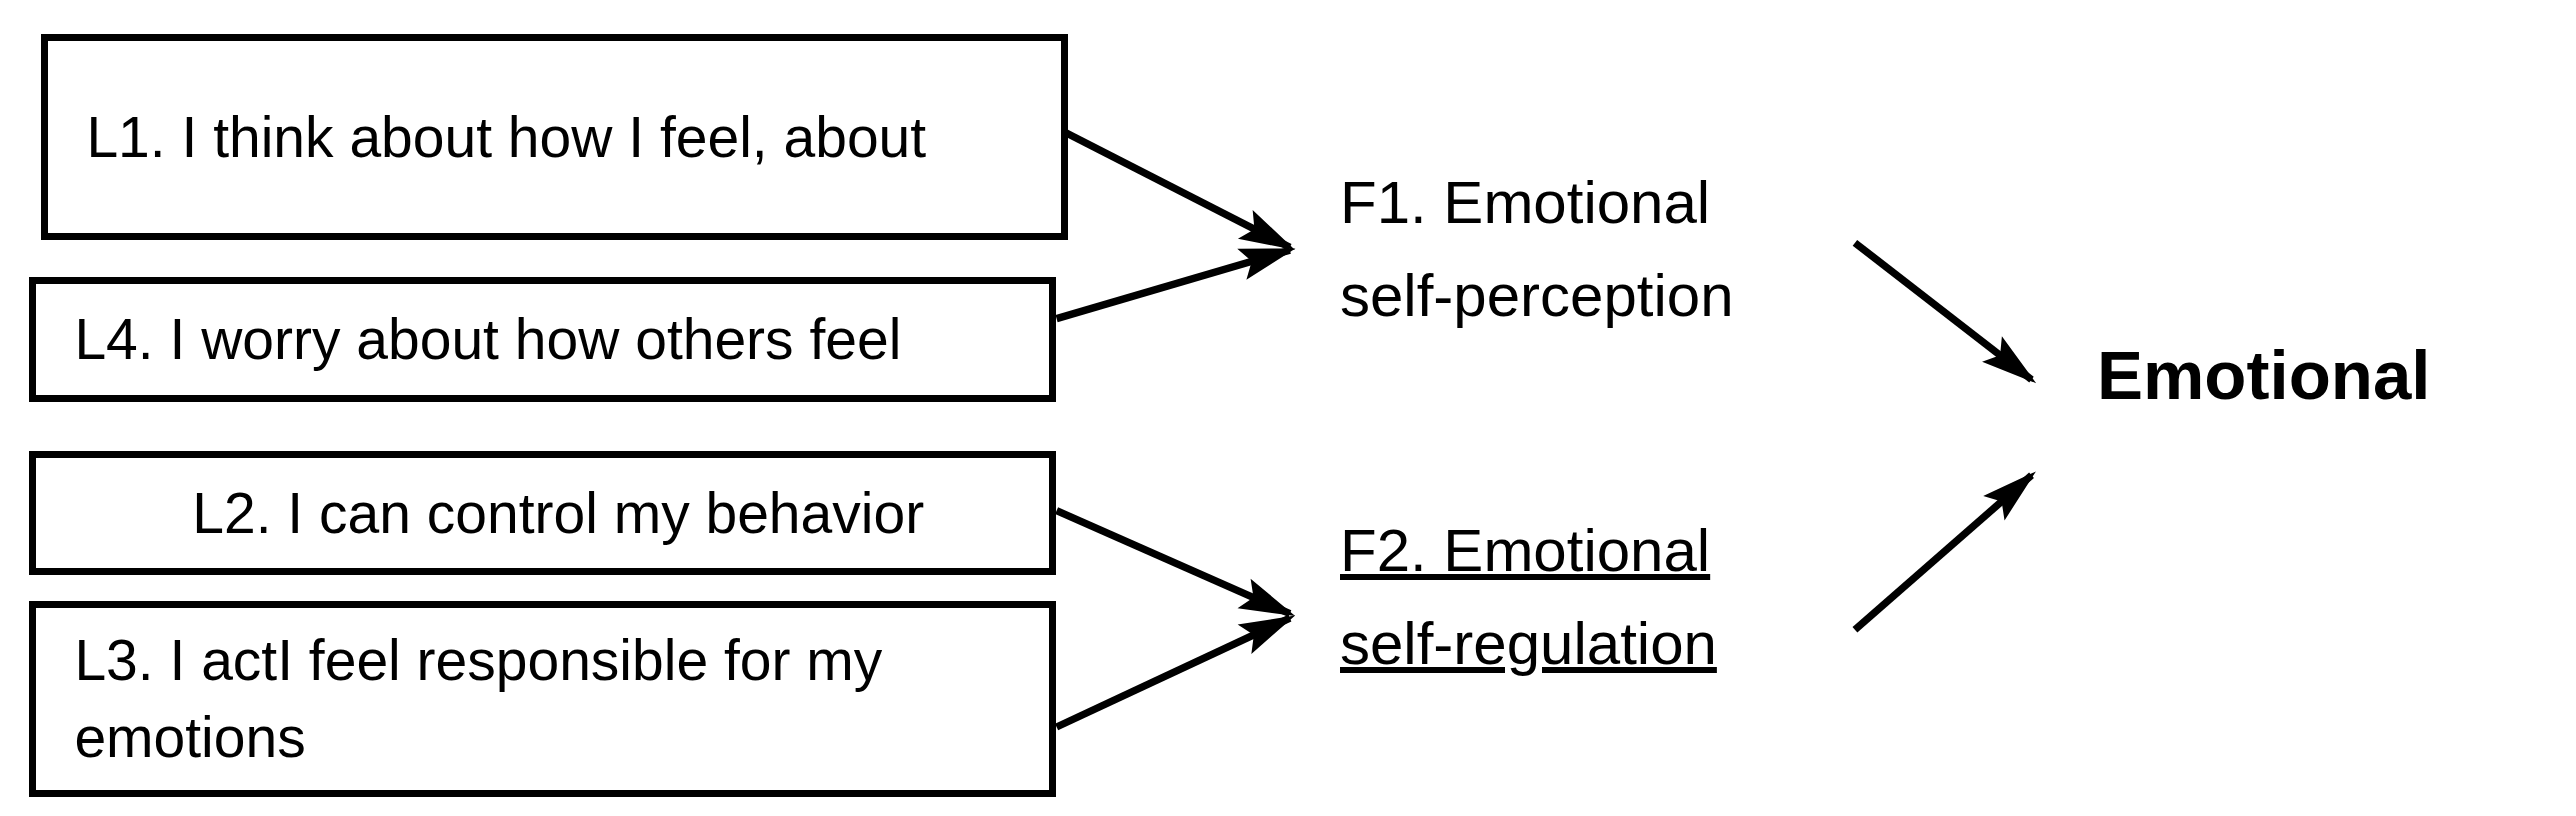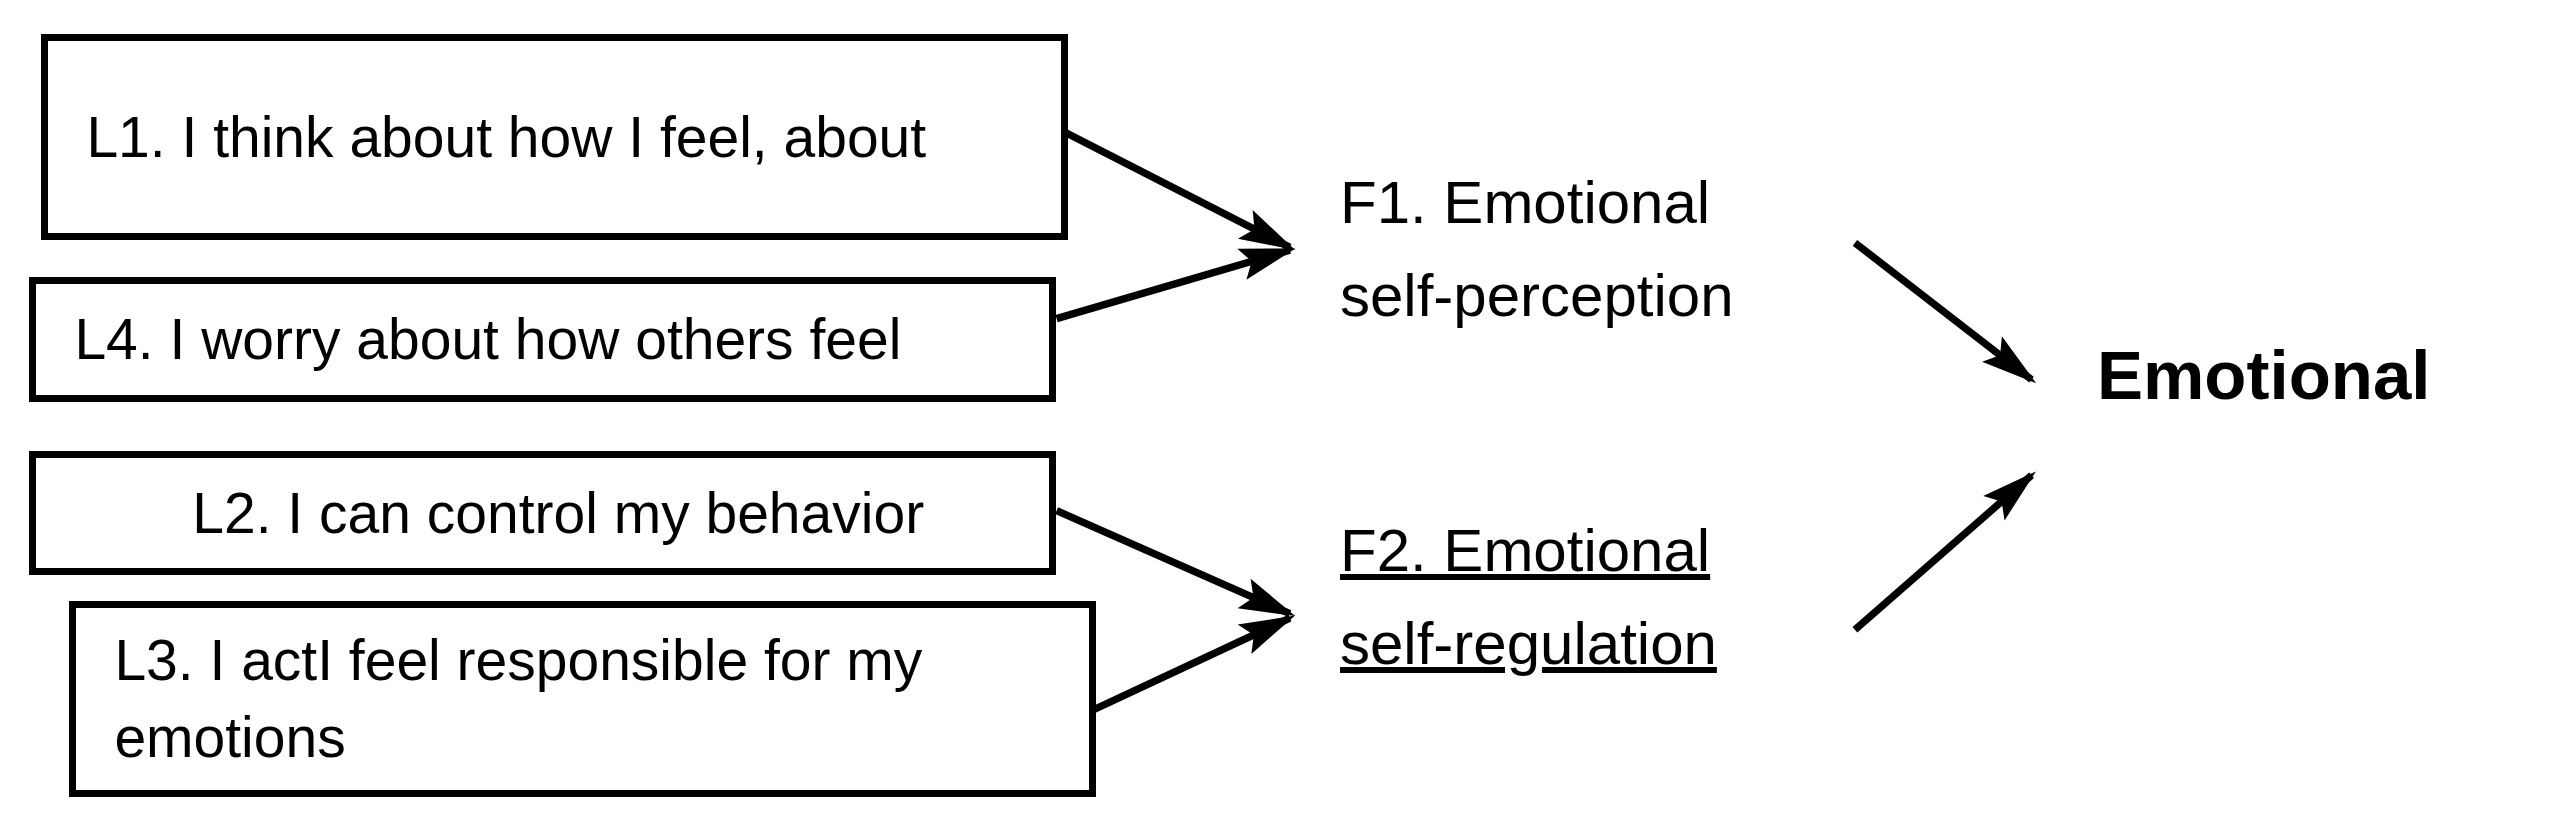--- a/index.html
+++ b/index.html
@@ -38,21 +38,21 @@
     padding-right: 7.4px;
   }
   .box .line {
     font-size: 57px;
     line-height: 77px;
     white-space: nowrap;
   }
   .box-l1 { top: 34px;  height: 206px; margin-left: 12px; }
   .box-l4 { top: 258px; height: 125px; margin-top: 19px; }
   .box-l2 { top: 451px; height: 124px; align-items: center; }
-  .box-l3 { top: 601px; height: 196px; margin-left: 40px; }
+  .box-l3 { top: 601px; height: 196px; }
   .factor {
     position: absolute;
     left: 1340px;
   }
   .factor .line {
     font-size: 60px;
     line-height: 93px;
     white-space: nowrap;
   }
   .factor-f1 { top: 156px; }

